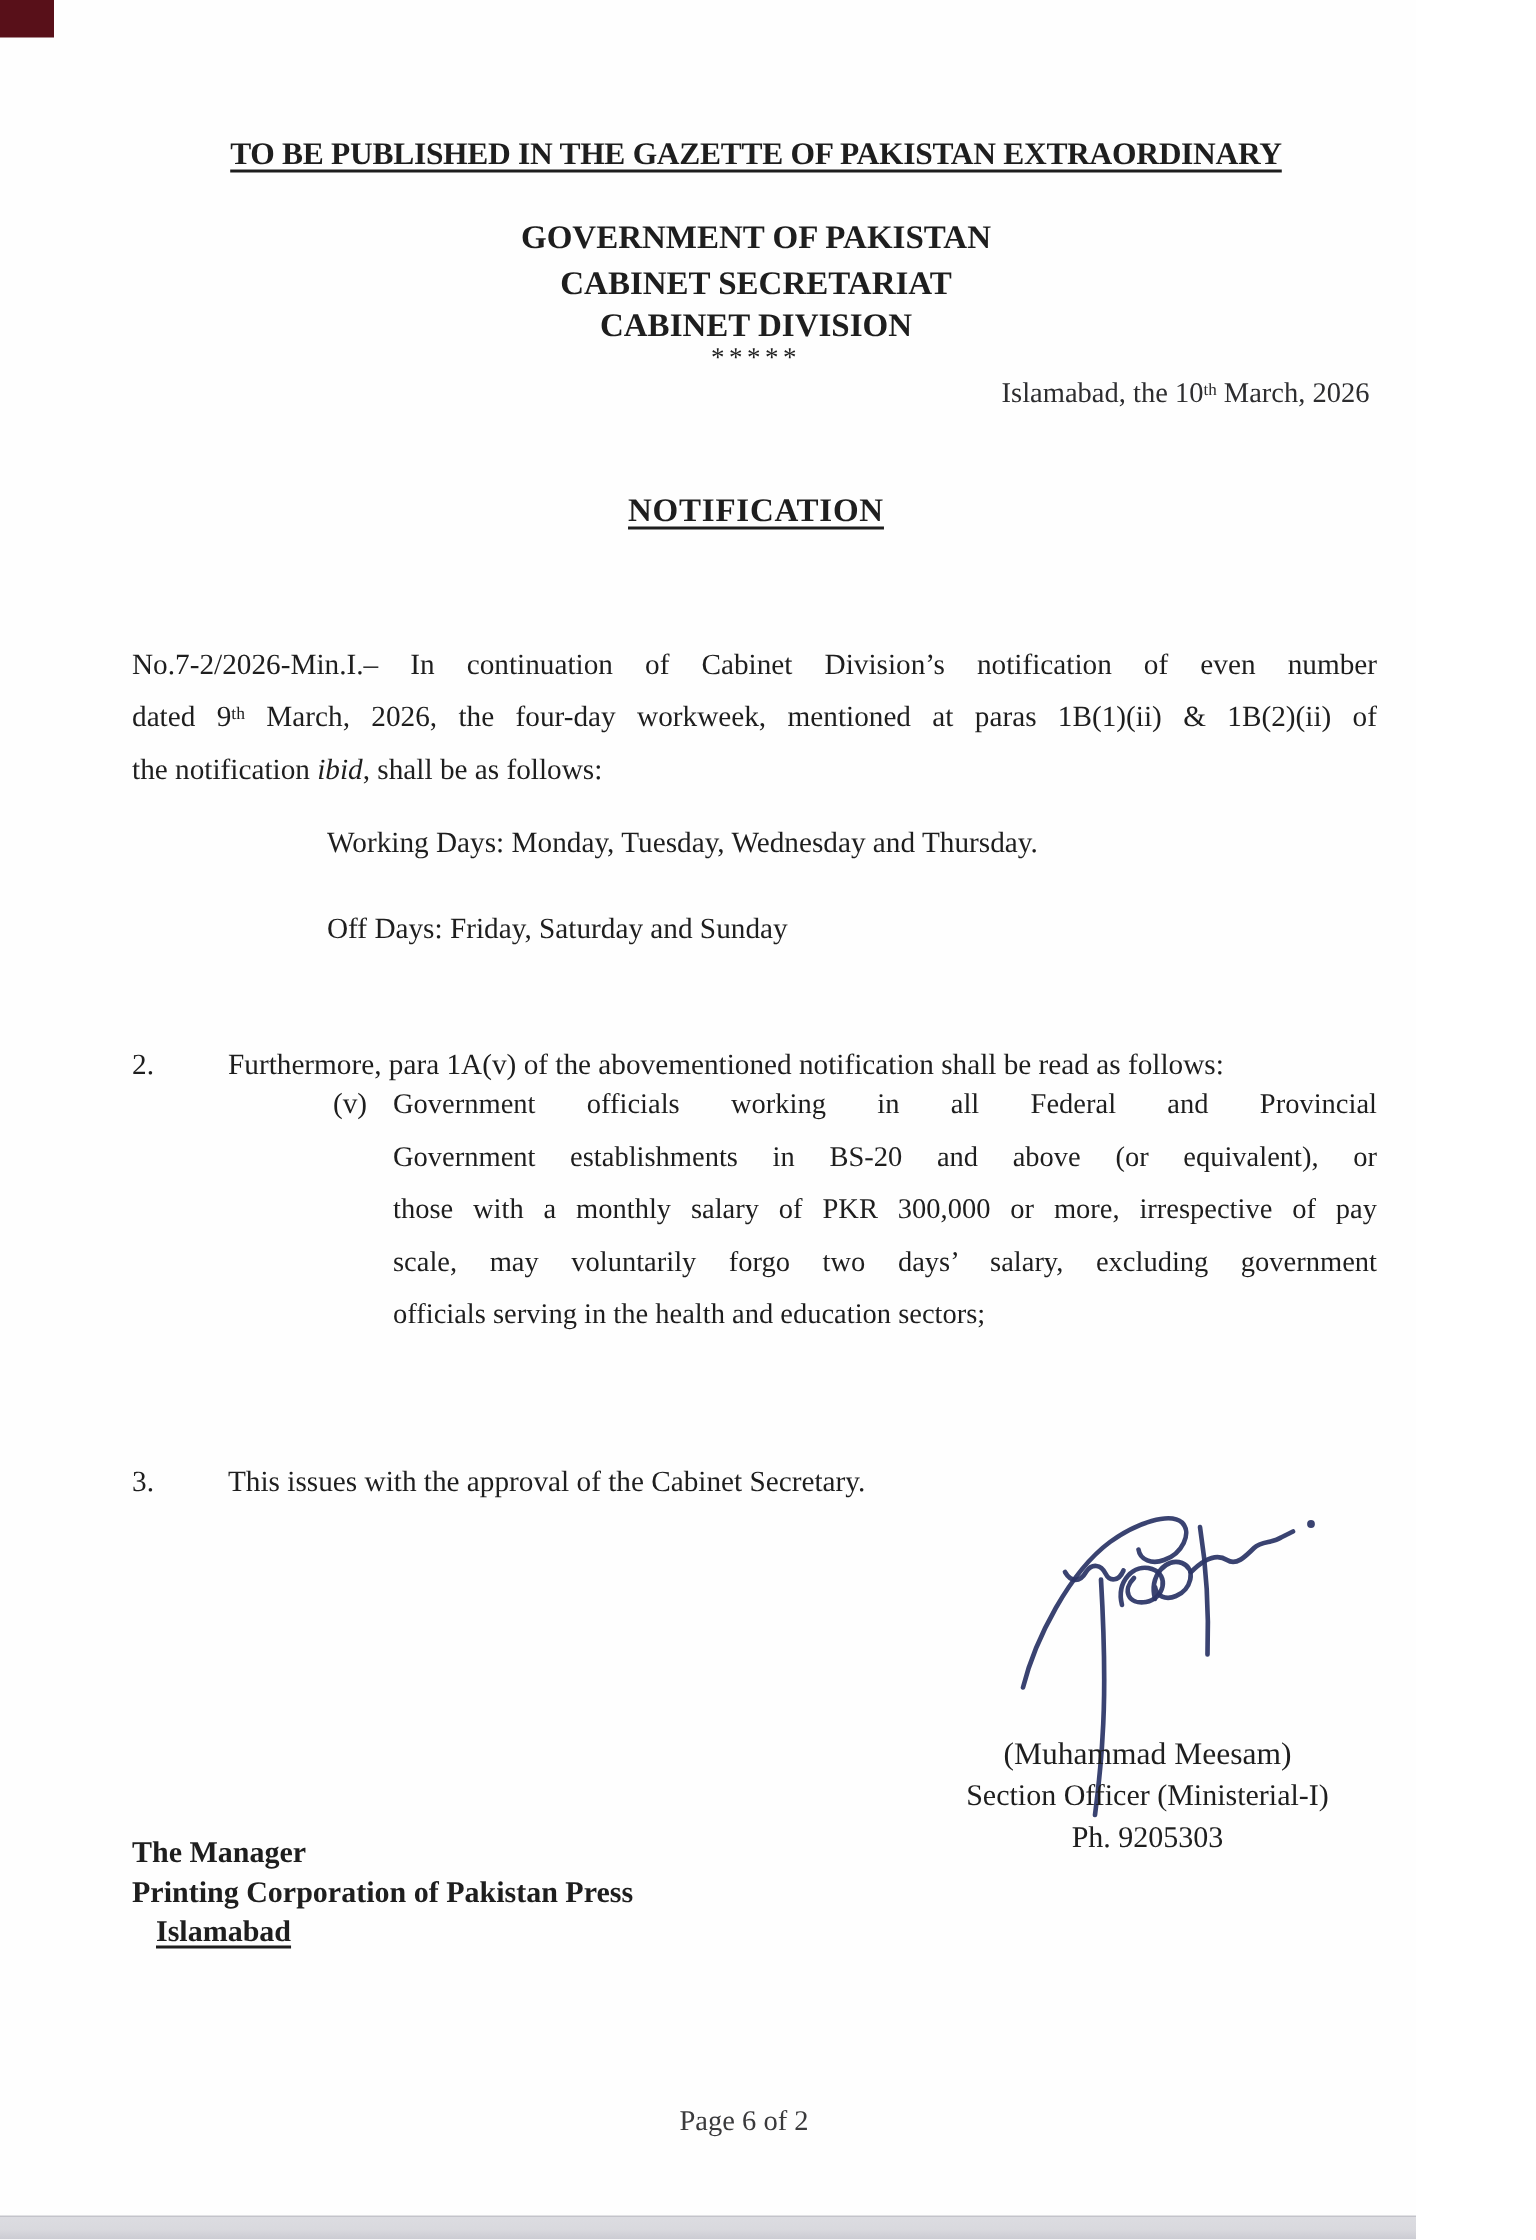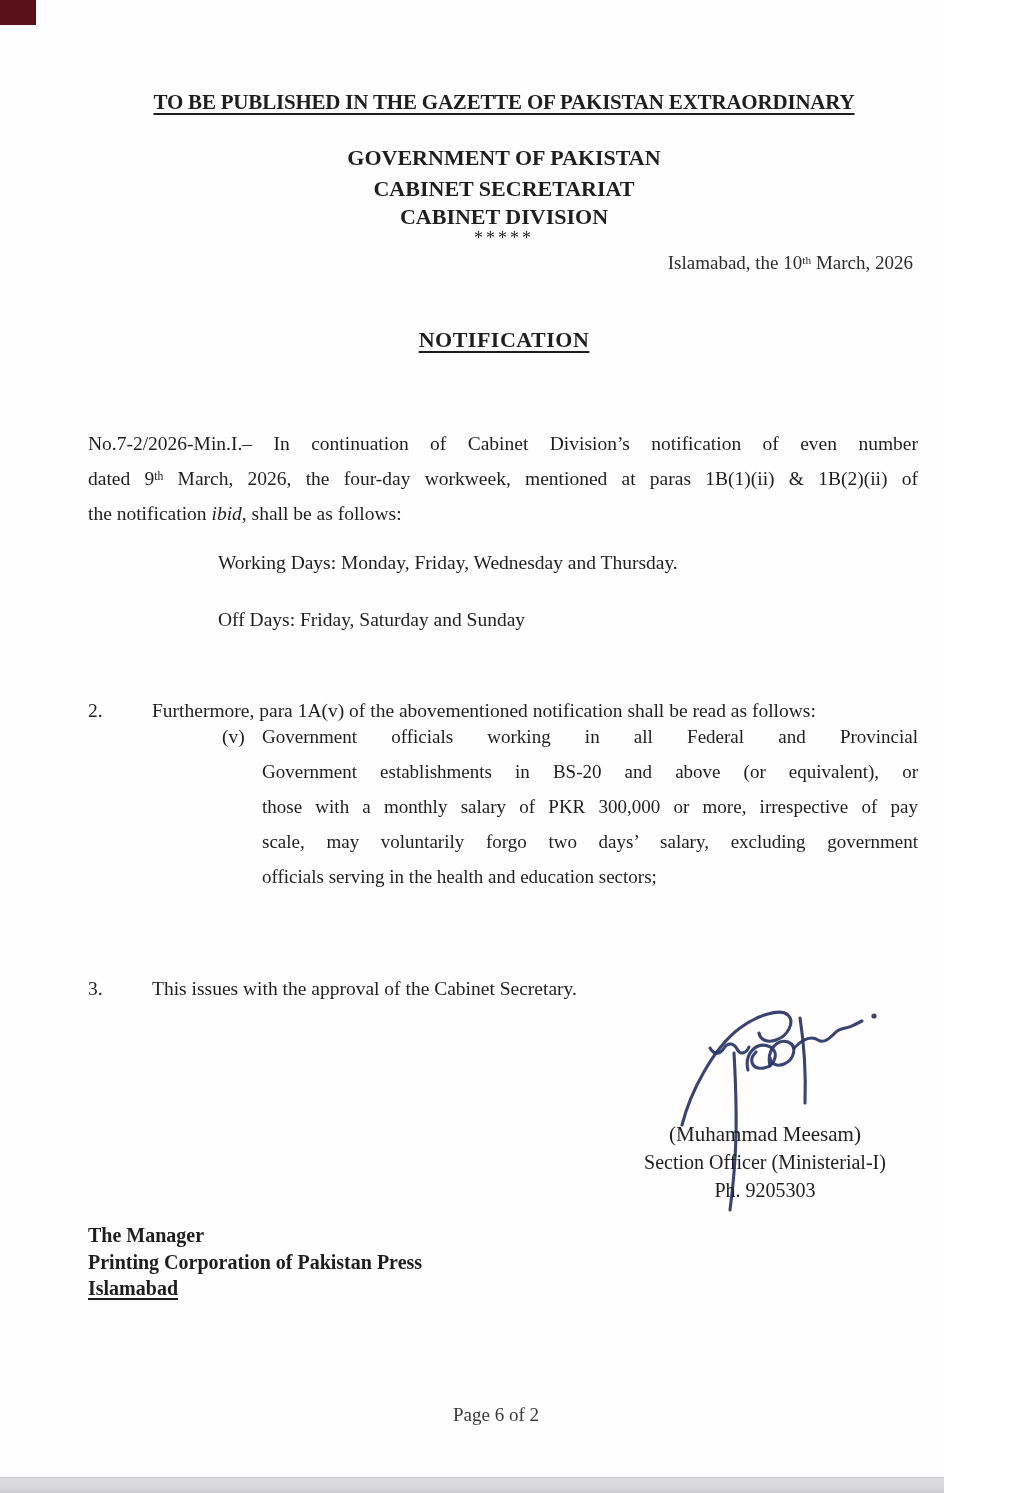--- a/index.html
+++ b/index.html
@@ -19,21 +19,21 @@
   .page{
     position:absolute;left:0;top:0;width:1008px;height:1477px;
     background:var(--paper);
   }
   .corner-mark{
     position:absolute;left:0;top:0;width:36px;height:25px;
     background:var(--corner);
   }
   .b{font-weight:normal;}
   .i{font-style:italic;}
-  .u{text-decoration:underline;text-underline-offset:3px;}
+  .u{text-decoration:underline;text-underline-offset:3px;margin-left:16px;}
   sup.sp{
     font-size:0.6em;line-height:0;position:relative;top:-0.45em;vertical-align:baseline;
   }
   .gazette{
     position:absolute;left:0;right:0;top:90px;text-align:center;
     font-weight:bold;font-size:21px;letter-spacing:-0.2px;
     text-decoration:underline;text-underline-offset:4px;text-decoration-thickness:2px;
   }
   .org{position:absolute;left:0;right:0;text-align:center;font-weight:bold;font-size:22px;}
   .org1{top:145px;} .org2{top:176px;} .org3{top:204px;}
@@ -49,21 +49,21 @@
   .jline.last{text-align-last:left;}
   .days{position:absolute;left:218px;font-size:19.5px;}
   .working{top:552px;} .off{top:609px;}
   .numpara{position:absolute;left:88px;width:830px;font-size:19.5px;margin-top:36px;}
   .p2{top:664px;} .p3{top:942px;}
   .num{display:inline-block;width:64px;}
   .vmark{position:absolute;left:222px;top:719px;font-size:19.5px;line-height:35px;}
   .vbody{position:absolute;left:262px;top:719px;width:656px;font-size:19px;line-height:35px;}
   .signature{position:absolute;left:628px;top:998px;width:260px;height:215px;pointer-events:none;}
   .sigblock{position:absolute;left:600px;top:1120px;width:330px;text-align:center;font-size:20px;line-height:28px;}
-  .signame{font-size:21px;}
+  .signame{font-size:21px;margin-top:35px;}
   .addressee{position:absolute;left:88px;top:1222px;font-size:20px;line-height:26.5px;font-weight:bold;}
   .pagefoot{position:absolute;left:0;right:16px;top:1404px;text-align:center;font-size:19px;color:#3a3a3c;}
   .right-edge{
     position:absolute;left:1008px;top:0;width:16px;height:1477px;
     background:linear-gradient(to right,#f3f3f6,#e9e9ee);
   }
   .bottom-strip{
     position:absolute;left:0;top:1477px;width:1024px;height:16px;
     background:linear-gradient(to bottom,#dcdce1,var(--strip) 55%,#cbcbd2);
     border-top:1px solid #c3c3ca;box-sizing:border-box;
@@ -90,21 +90,21 @@
     <div class="dateline"><span>Islamabad, the 10</span><sup class="sp">th</sup><span> March, 2026</span></div>
 
     <div class="doc-title">NOTIFICATION</div>
 
     <div class="para1">
       <div class="jline"><span class="b">No.7-2/2026-Min.I.–</span><span> In continuation of Cabinet Division’s notification of even number</span></div>
       <div class="jline"><span>dated 9</span><sup class="sp">th</sup><span> March, 2026, the four-day workweek, mentioned at paras 1B(1)(ii) &amp; 1B(2)(ii) of</span></div>
       <div class="jline last"><span>the notification </span><span class="i">ibid</span><span>, shall be as follows:</span></div>
     </div>
 
-    <div class="days working"><span class="b">Working Days</span><span>: Monday, Friday, Wednesday and Thursday.</span></div>
+    <div class="days working"><span class="b">Working Days</span><span>: Monday, Tuesday, Wednesday and Thursday.</span></div>
 
     <div class="days off"><span class="b">Off Days</span><span>: Friday, Saturday and Sunday</span></div>
 
     <div class="numpara p2"><span class="num">2.</span><span>Furthermore, para 1A(v) of the abovementioned notification shall be read as follows:</span></div>
 
     <div class="vmark">(v)</div>
     <div class="vbody">
       <div class="jline"><span class="b">Government officials</span><span> working in all Federal and Provincial</span></div>
       <div class="jline">Government establishments in BS-20 and above (or equivalent), or</div>
       <div class="jline">those with a monthly salary of PKR 300,000 or more, irrespective of pay</div>

